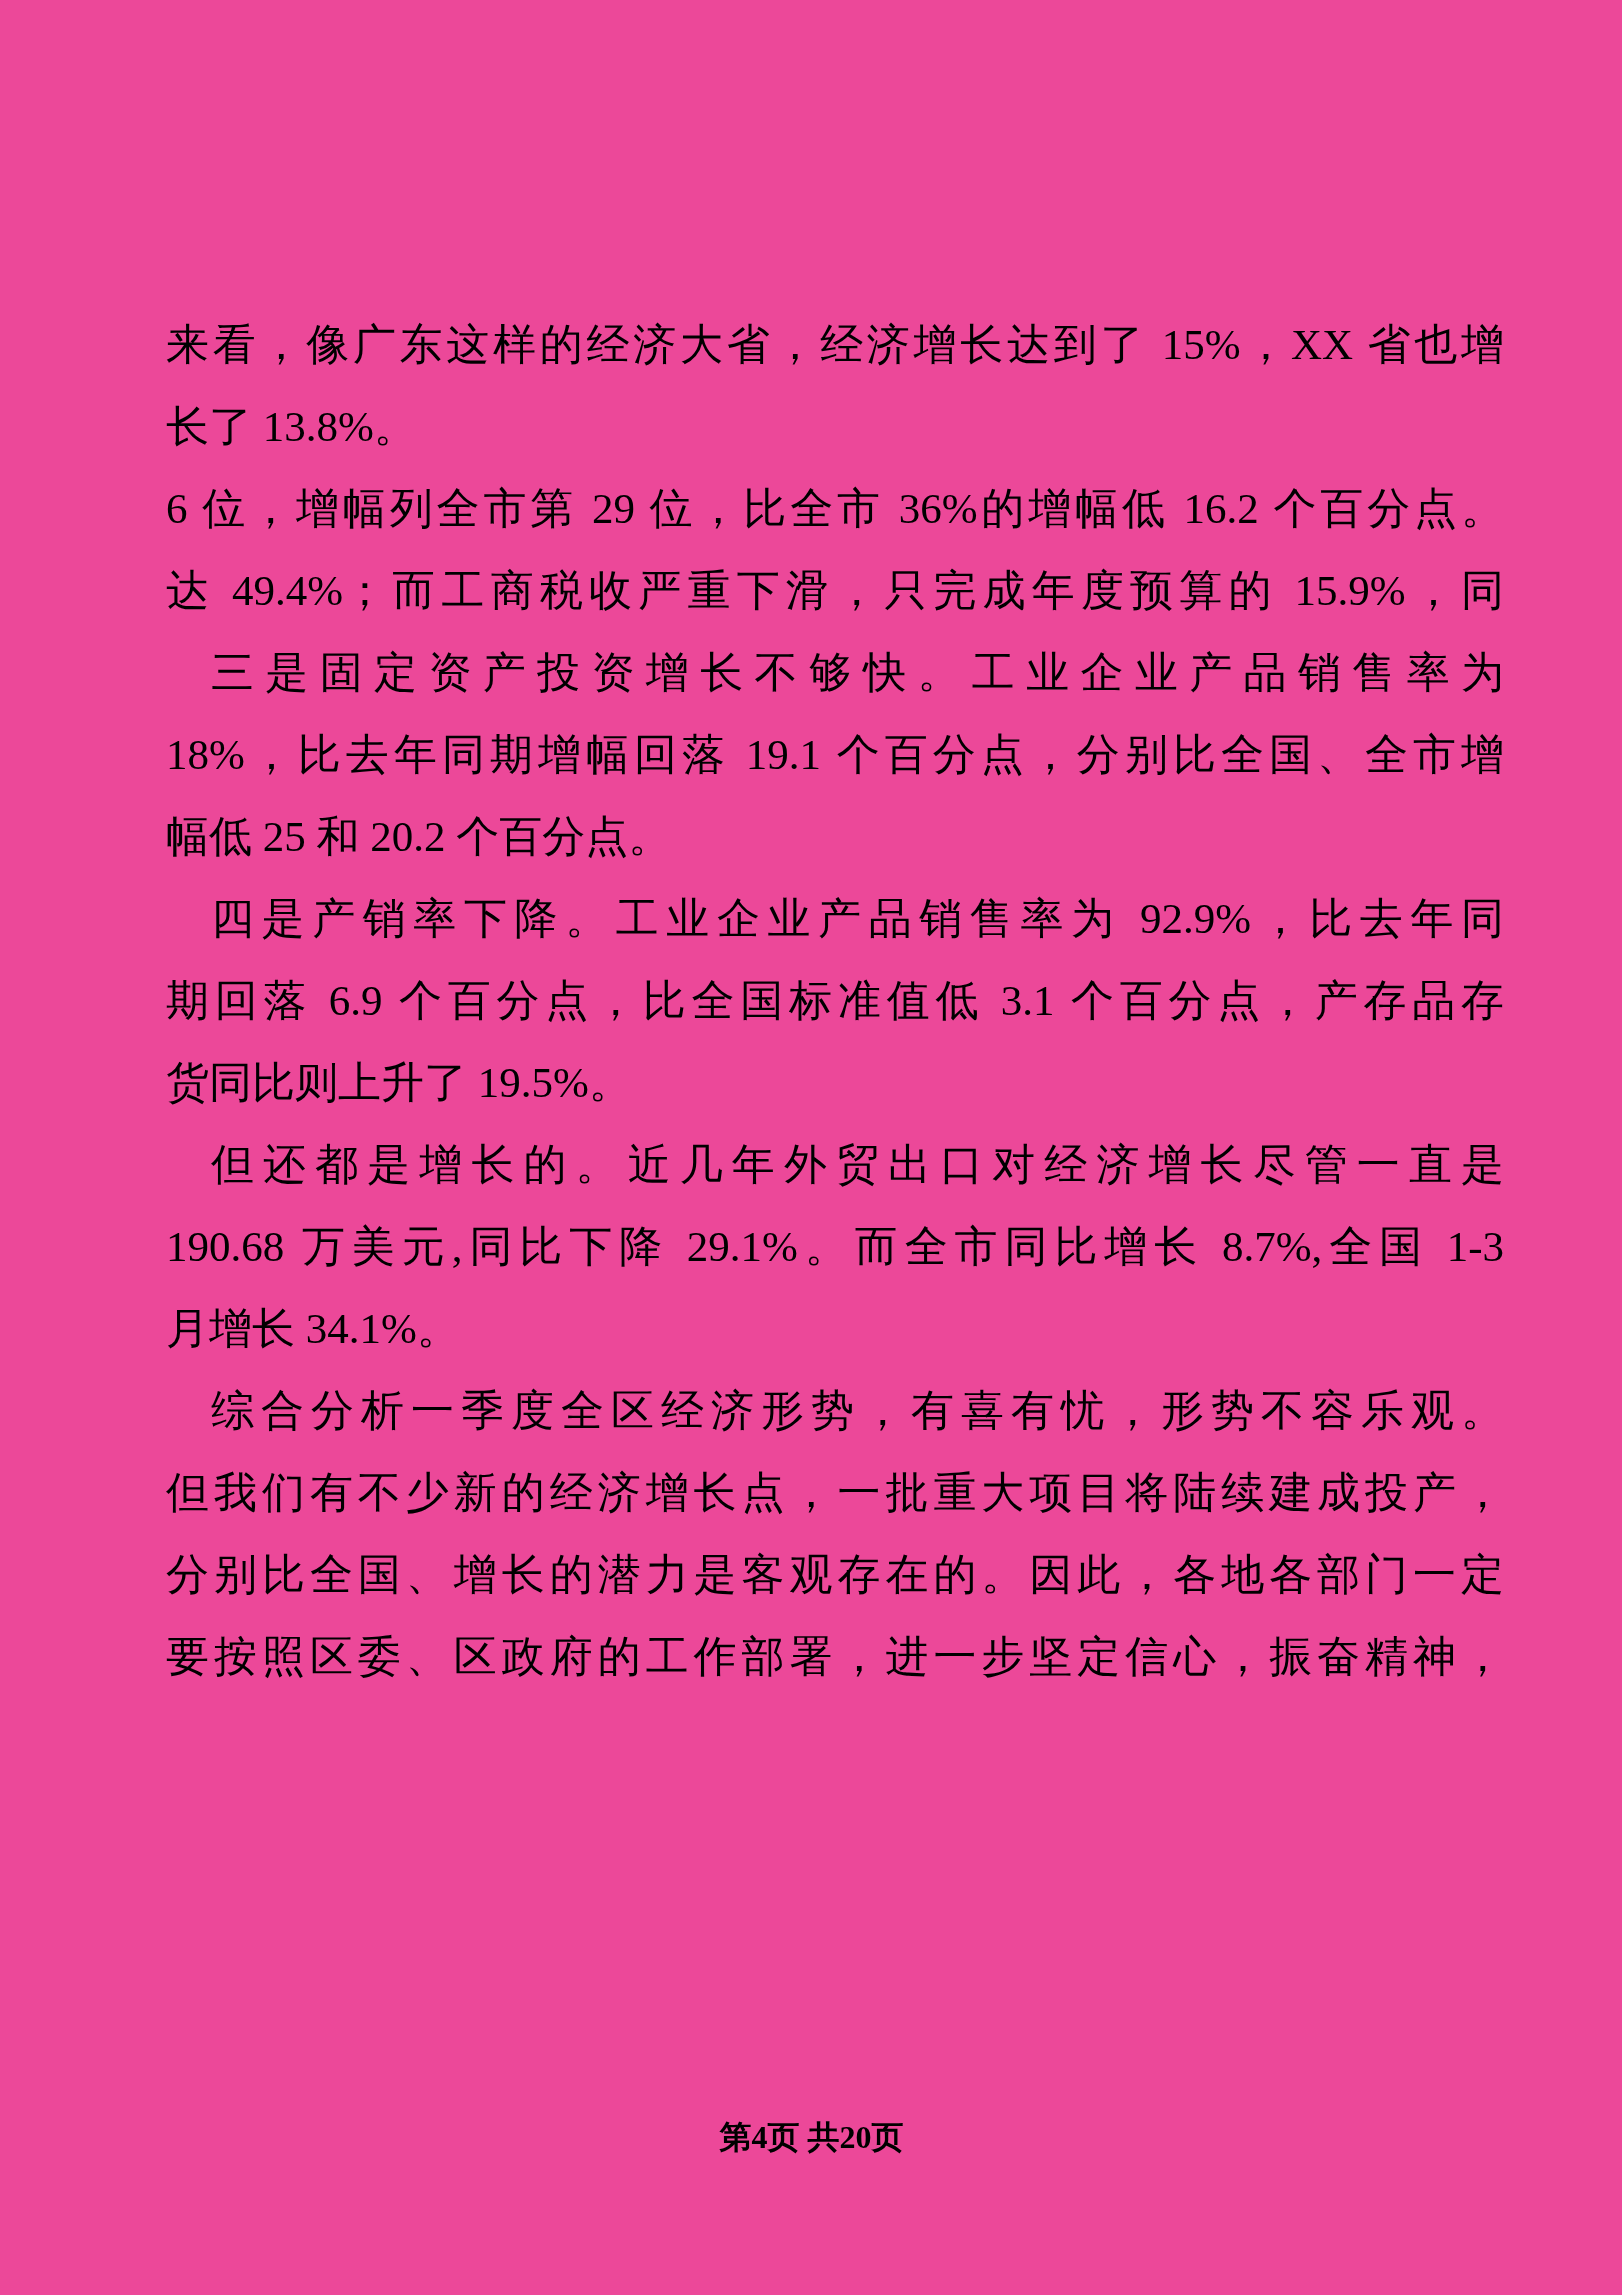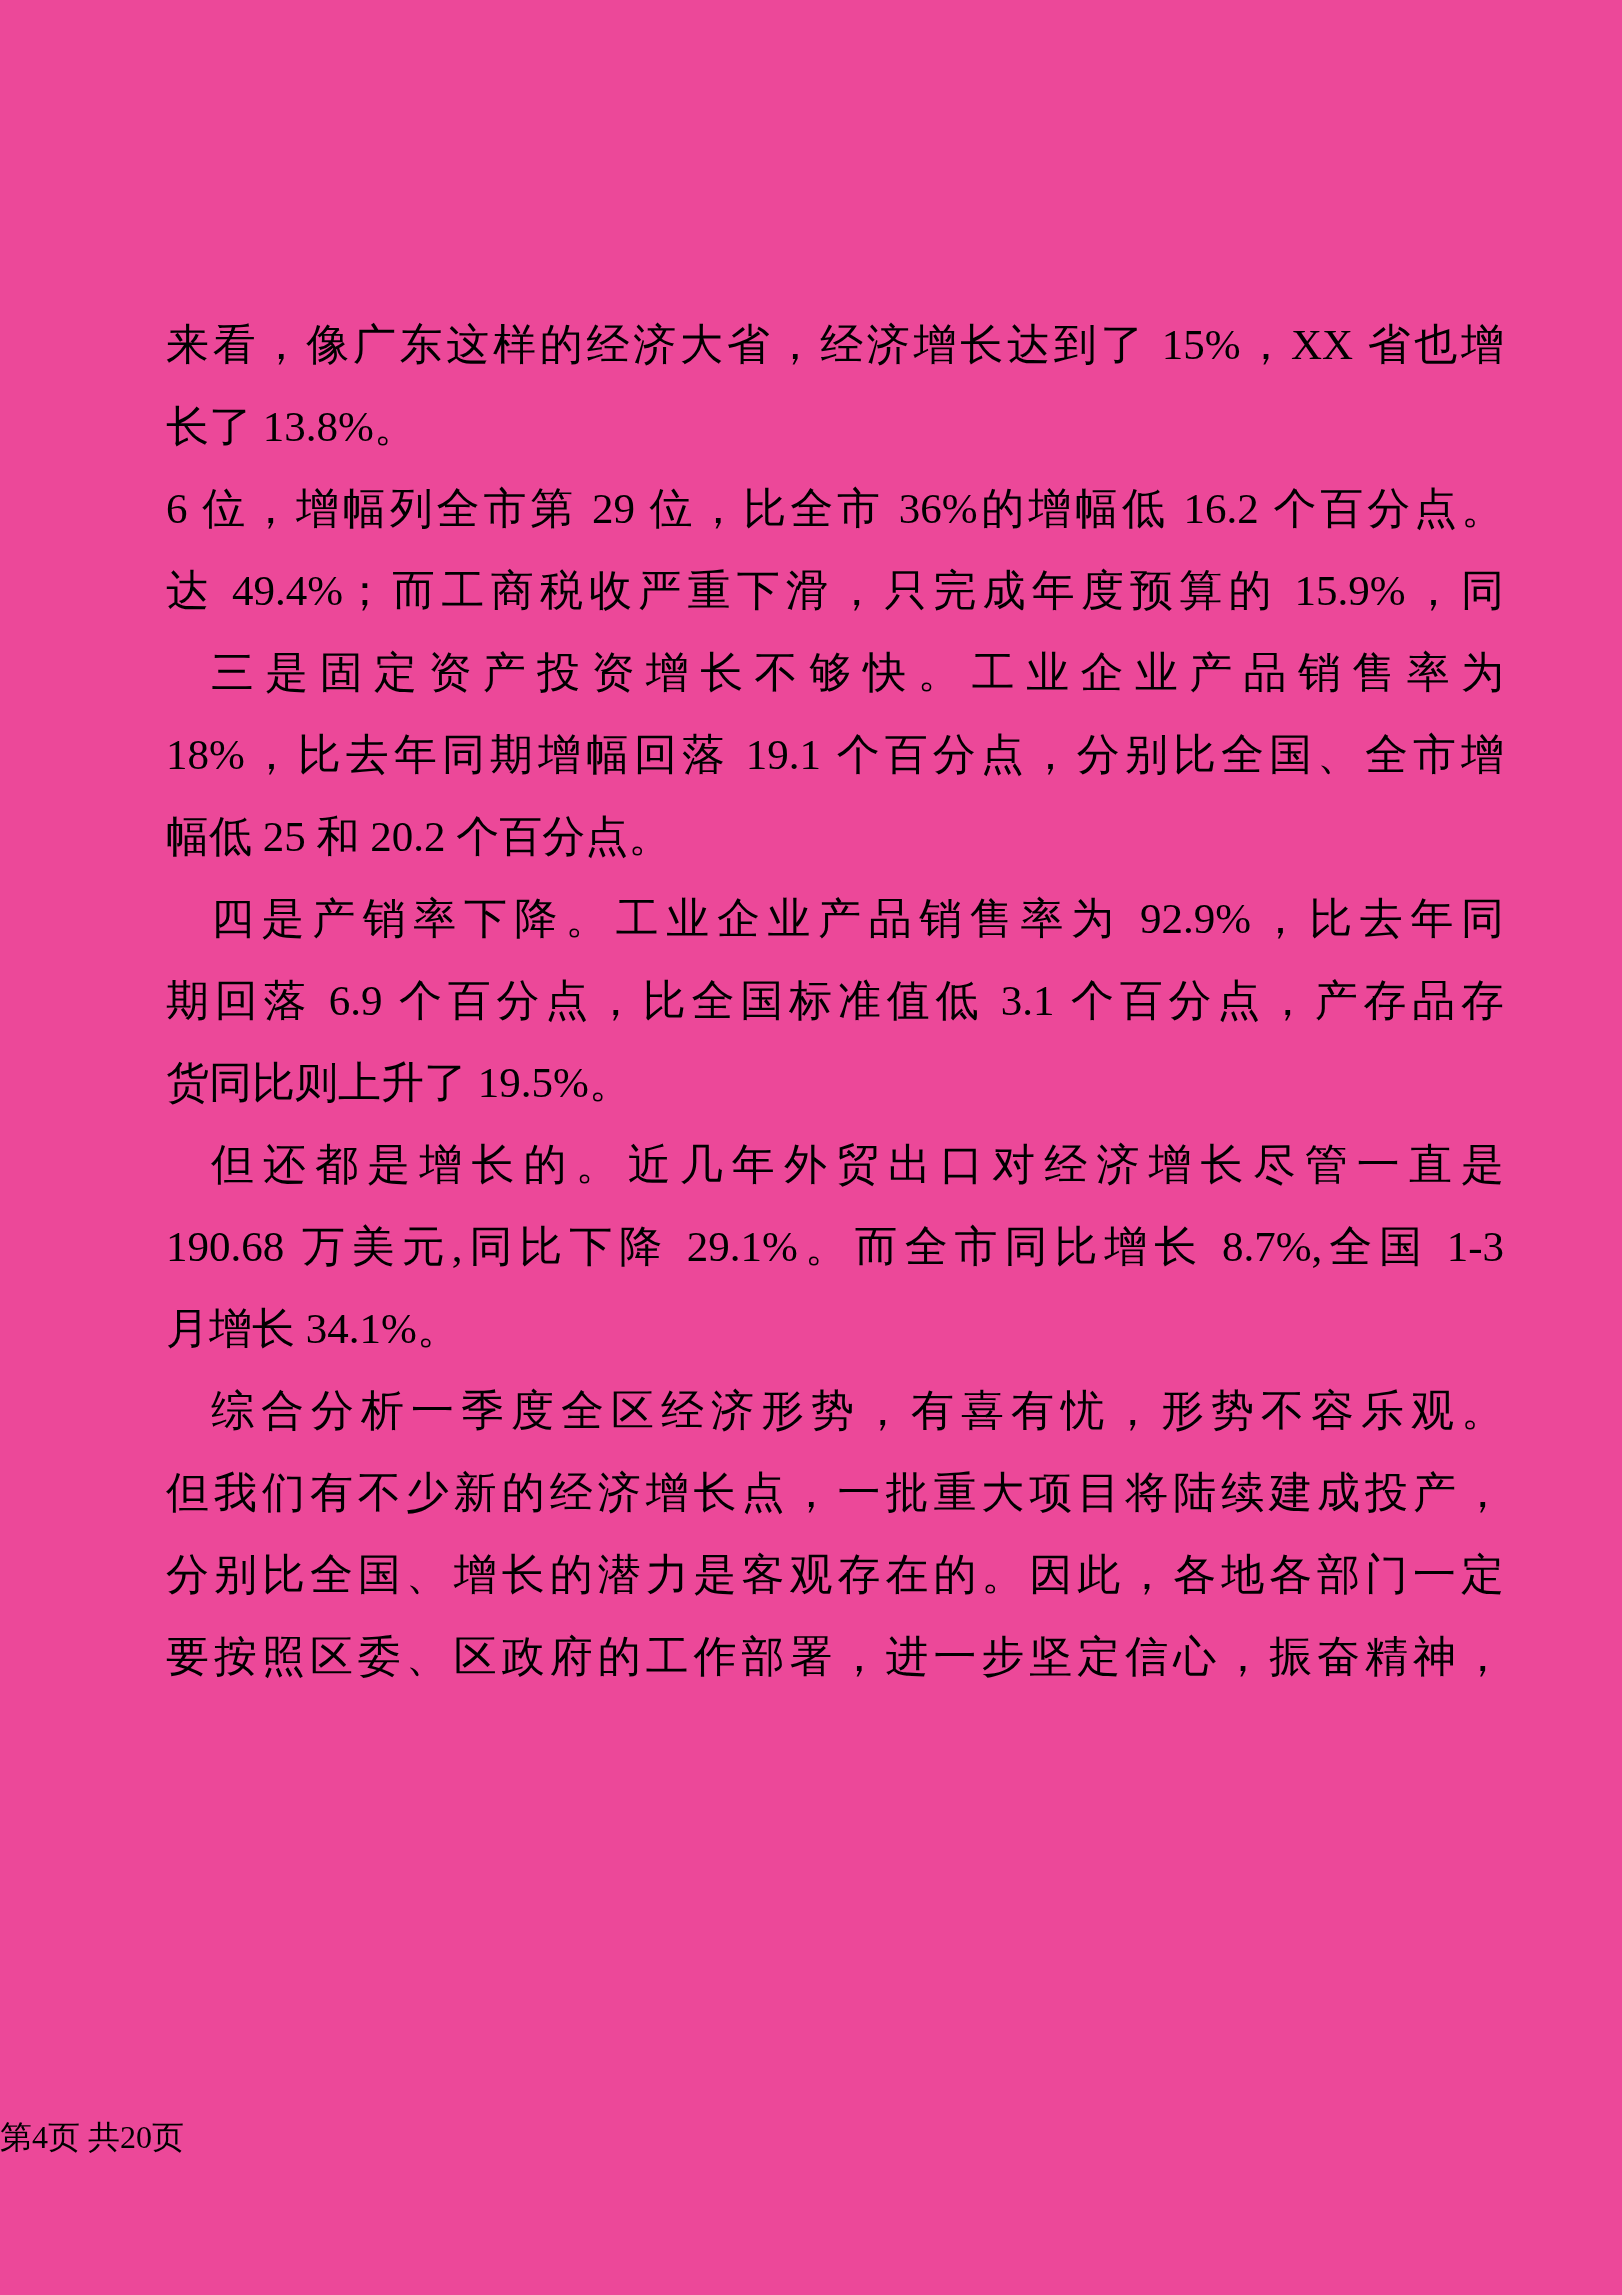--- a/index.html
+++ b/index.html
@@ -37,24 +37,25 @@
     -moz-text-align-last: left;
   }
   .line.indent {
     text-indent: 45px;
   }
   .footer {
     position: absolute;
     top: 2118px;
     left: 0;
     width: 100%;
-    text-align: left;
+    text-align: center;
     font-size: 32px;
     line-height: 39px;
     color: #000000;
+    font-weight: bold;
   }
 </style>
 </head>
 <body>
 
 <div class="page">
   <div class="content" id="document-body">
       <div class="line">来看，像广东这样的经济大省，经济增长达到了 15%，XX 省也增</div>
       <div class="line para-end">长了 13.8%。</div>
       <div class="line">6 位，增幅列全市第 29 位，比全市 36%的增幅低 16.2 个百分点。</div>

